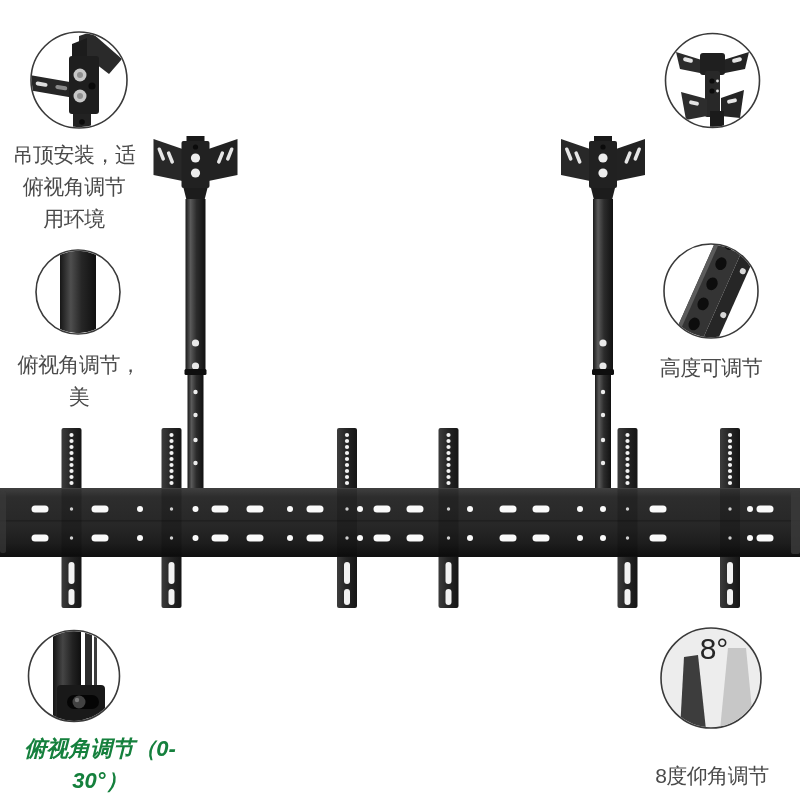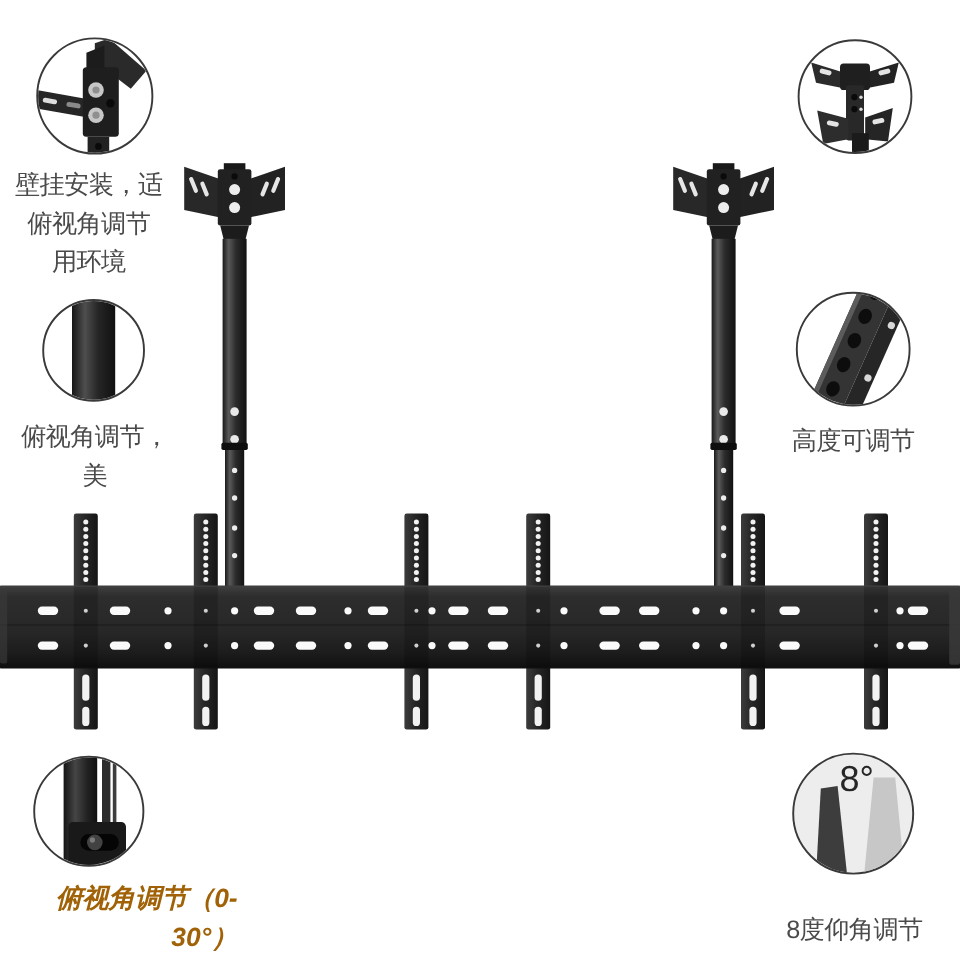--- a/index.html
+++ b/index.html
@@ -8,21 +8,21 @@
     font-family:"Liberation Sans","DejaVu Sans",sans-serif;
   }
   .product-svg{position:absolute;left:0;top:0;}
   .co{position:absolute;}
   .callout-text{
     position:absolute;text-align:center;color:#4a4a4a;
     font-size:21px;line-height:32px;letter-spacing:-0.5px;
   }
   .callout-text span{display:block;}
   .callout-text.italic{
-    font-style:italic;font-weight:600;color:#a16207;font-size:22px;letter-spacing:0;text-align:right;
+    font-style:italic;font-weight:600;color:#15803d;font-size:22px;letter-spacing:0;
   }
 </style>
 </head>
 <body>
 
 <div class="stage">
 
   <svg class="product-svg" width="800" height="800" viewBox="0 0 800 800">
     <defs>
       <linearGradient id="gRail" x1="0" y1="0" x2="0" y2="1">
@@ -305,21 +305,21 @@
       </defs>
     <circle cx="52" cy="52" r="50" fill="#ededed" stroke="#3a3a3a" stroke-width="1.6"></circle>
     <g clip-path="url(#cp6)">
       <polygon points="25,31 39,29 47,104 21,104" fill="#3d3d3d"></polygon>
       <polygon points="69,22 87,22 95,104 61,104" fill="#c7c7c7"></polygon>
       <text x="55" y="33" text-anchor="middle" font-size="30" font-weight="500" fill="#262626" font-family="Liberation Sans, DejaVu Sans, sans-serif">8°</text>
     </g>
   </svg>
 
   <div class="callout-text" style="left:6px;top:139px;width:136px">
-    <span>壁挂安装，适</span>
+    <span>吊顶安装，适</span>
     <span>俯视角调节</span>
     <span>用环境</span>
   </div>
 
 
   <div class="callout-text" style="left:8px;top:349px;width:142px">
     <span>俯视角调节，美</span>
   </div>
 
   <div class="callout-text" style="left:645px;top:352px;width:132px">

